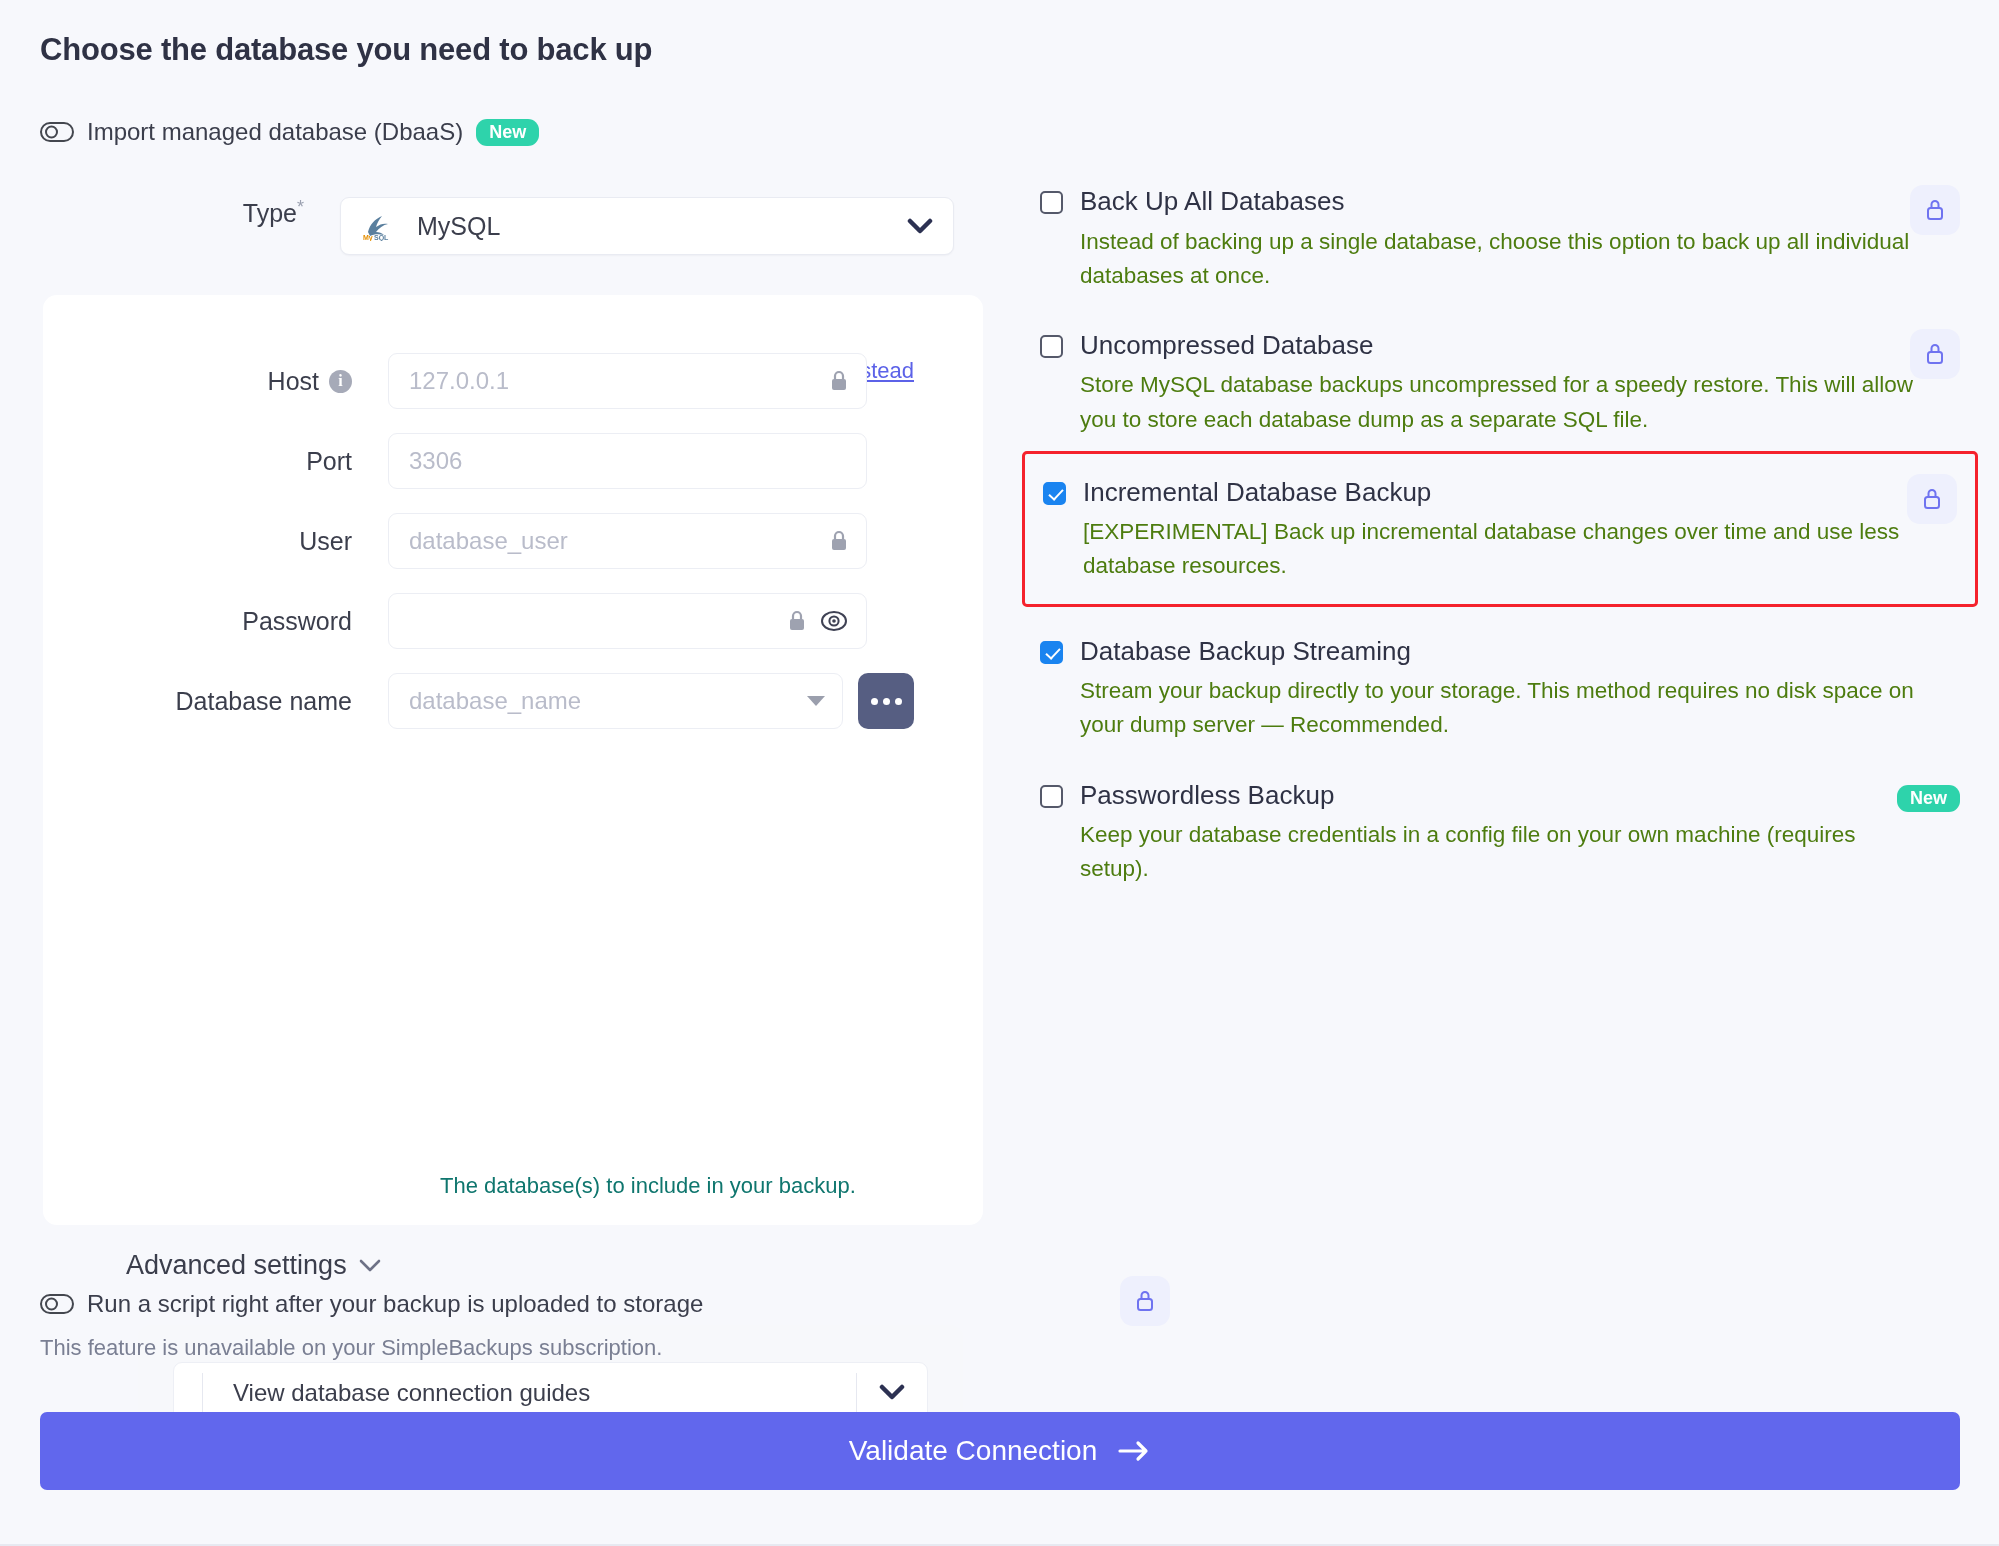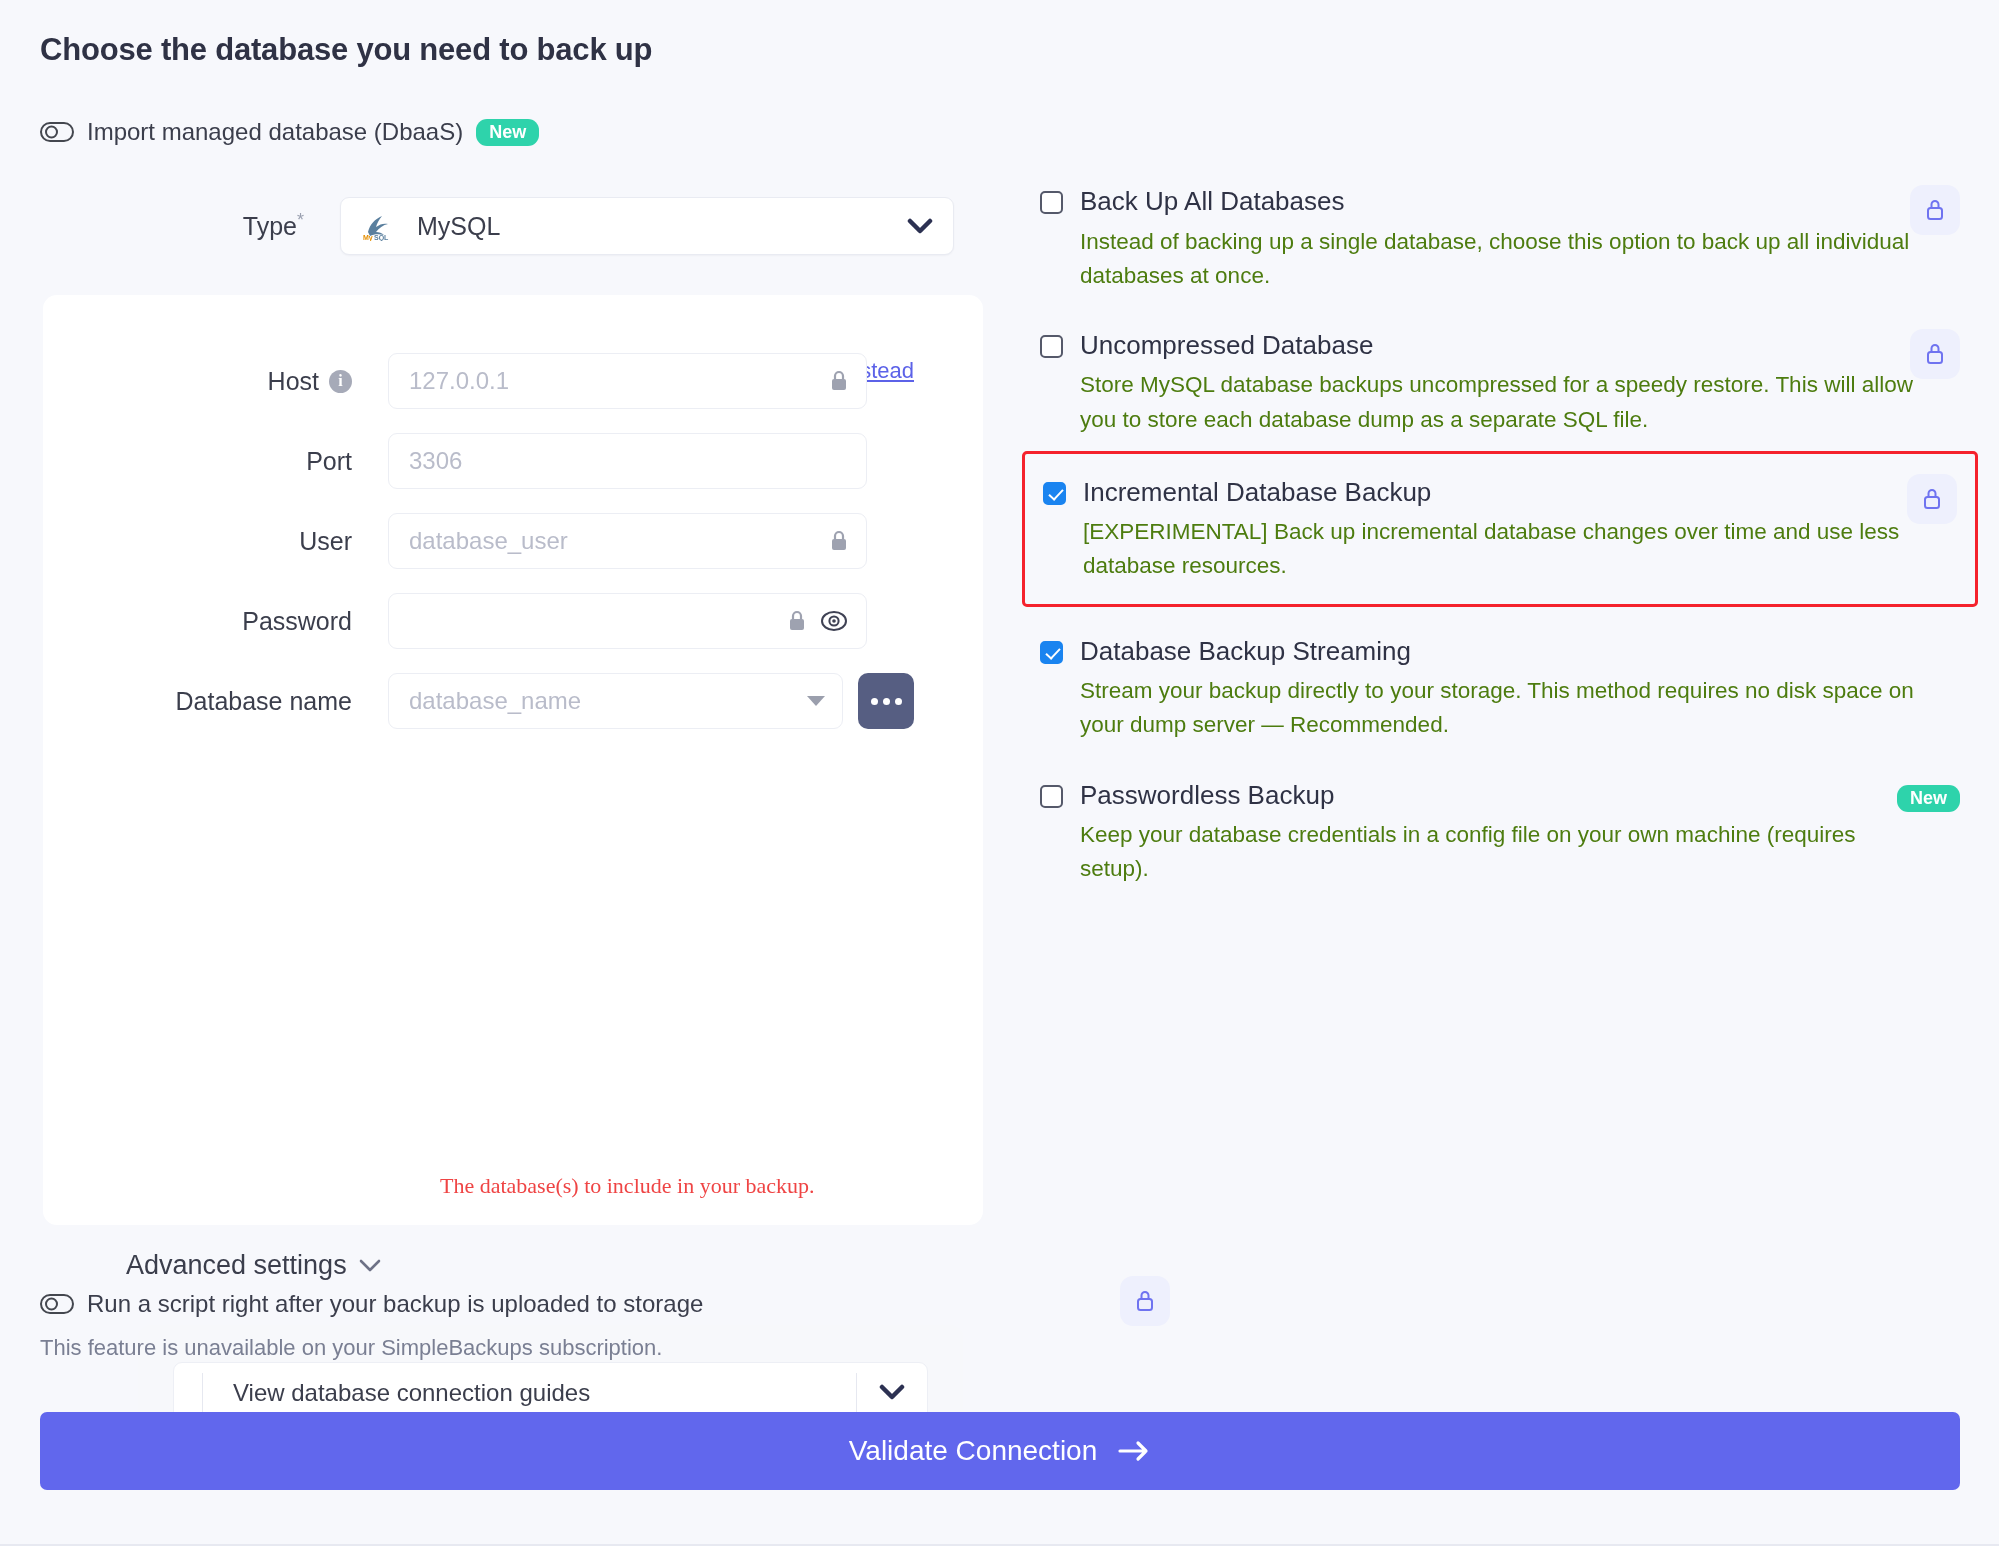--- a/index.html
+++ b/index.html
@@ -77,21 +77,20 @@
     line-height: 1;
     display: inline-block;
   }
 
   
   .type-row {
     position: absolute;
     left: 40px;
     top: 197px;
     display: flex;
-    align-items: center;
   }
   .type-label {
     width: 300px;
     text-align: right;
     padding-right: 36px;
     font-size: 25px;
     color: #3b3e4c;
   }
   .req-star { color: #9aa0b0; font-size: 18px; vertical-align: super; }
 
@@ -211,22 +210,21 @@
     cursor: pointer;
     flex: 0 0 auto;
   }
   .dots-btn i { width: 7px; height: 7px; border-radius: 50%; background: #fff; display: block; }
 
   .helper-text {
     position: absolute;
     left: 397px;
     top: 878px;
     font-size: 22px;
-    color: #ef4444;
-    font-family: Liberation Serif, serif;
+    color: #0f766e;
   }
 
   .adv-settings {
     position: absolute;
     left: 83px;
     top: 955px;
     font-size: 27px;
     color: #3b3e4c;
     display: flex;
     align-items: center;

